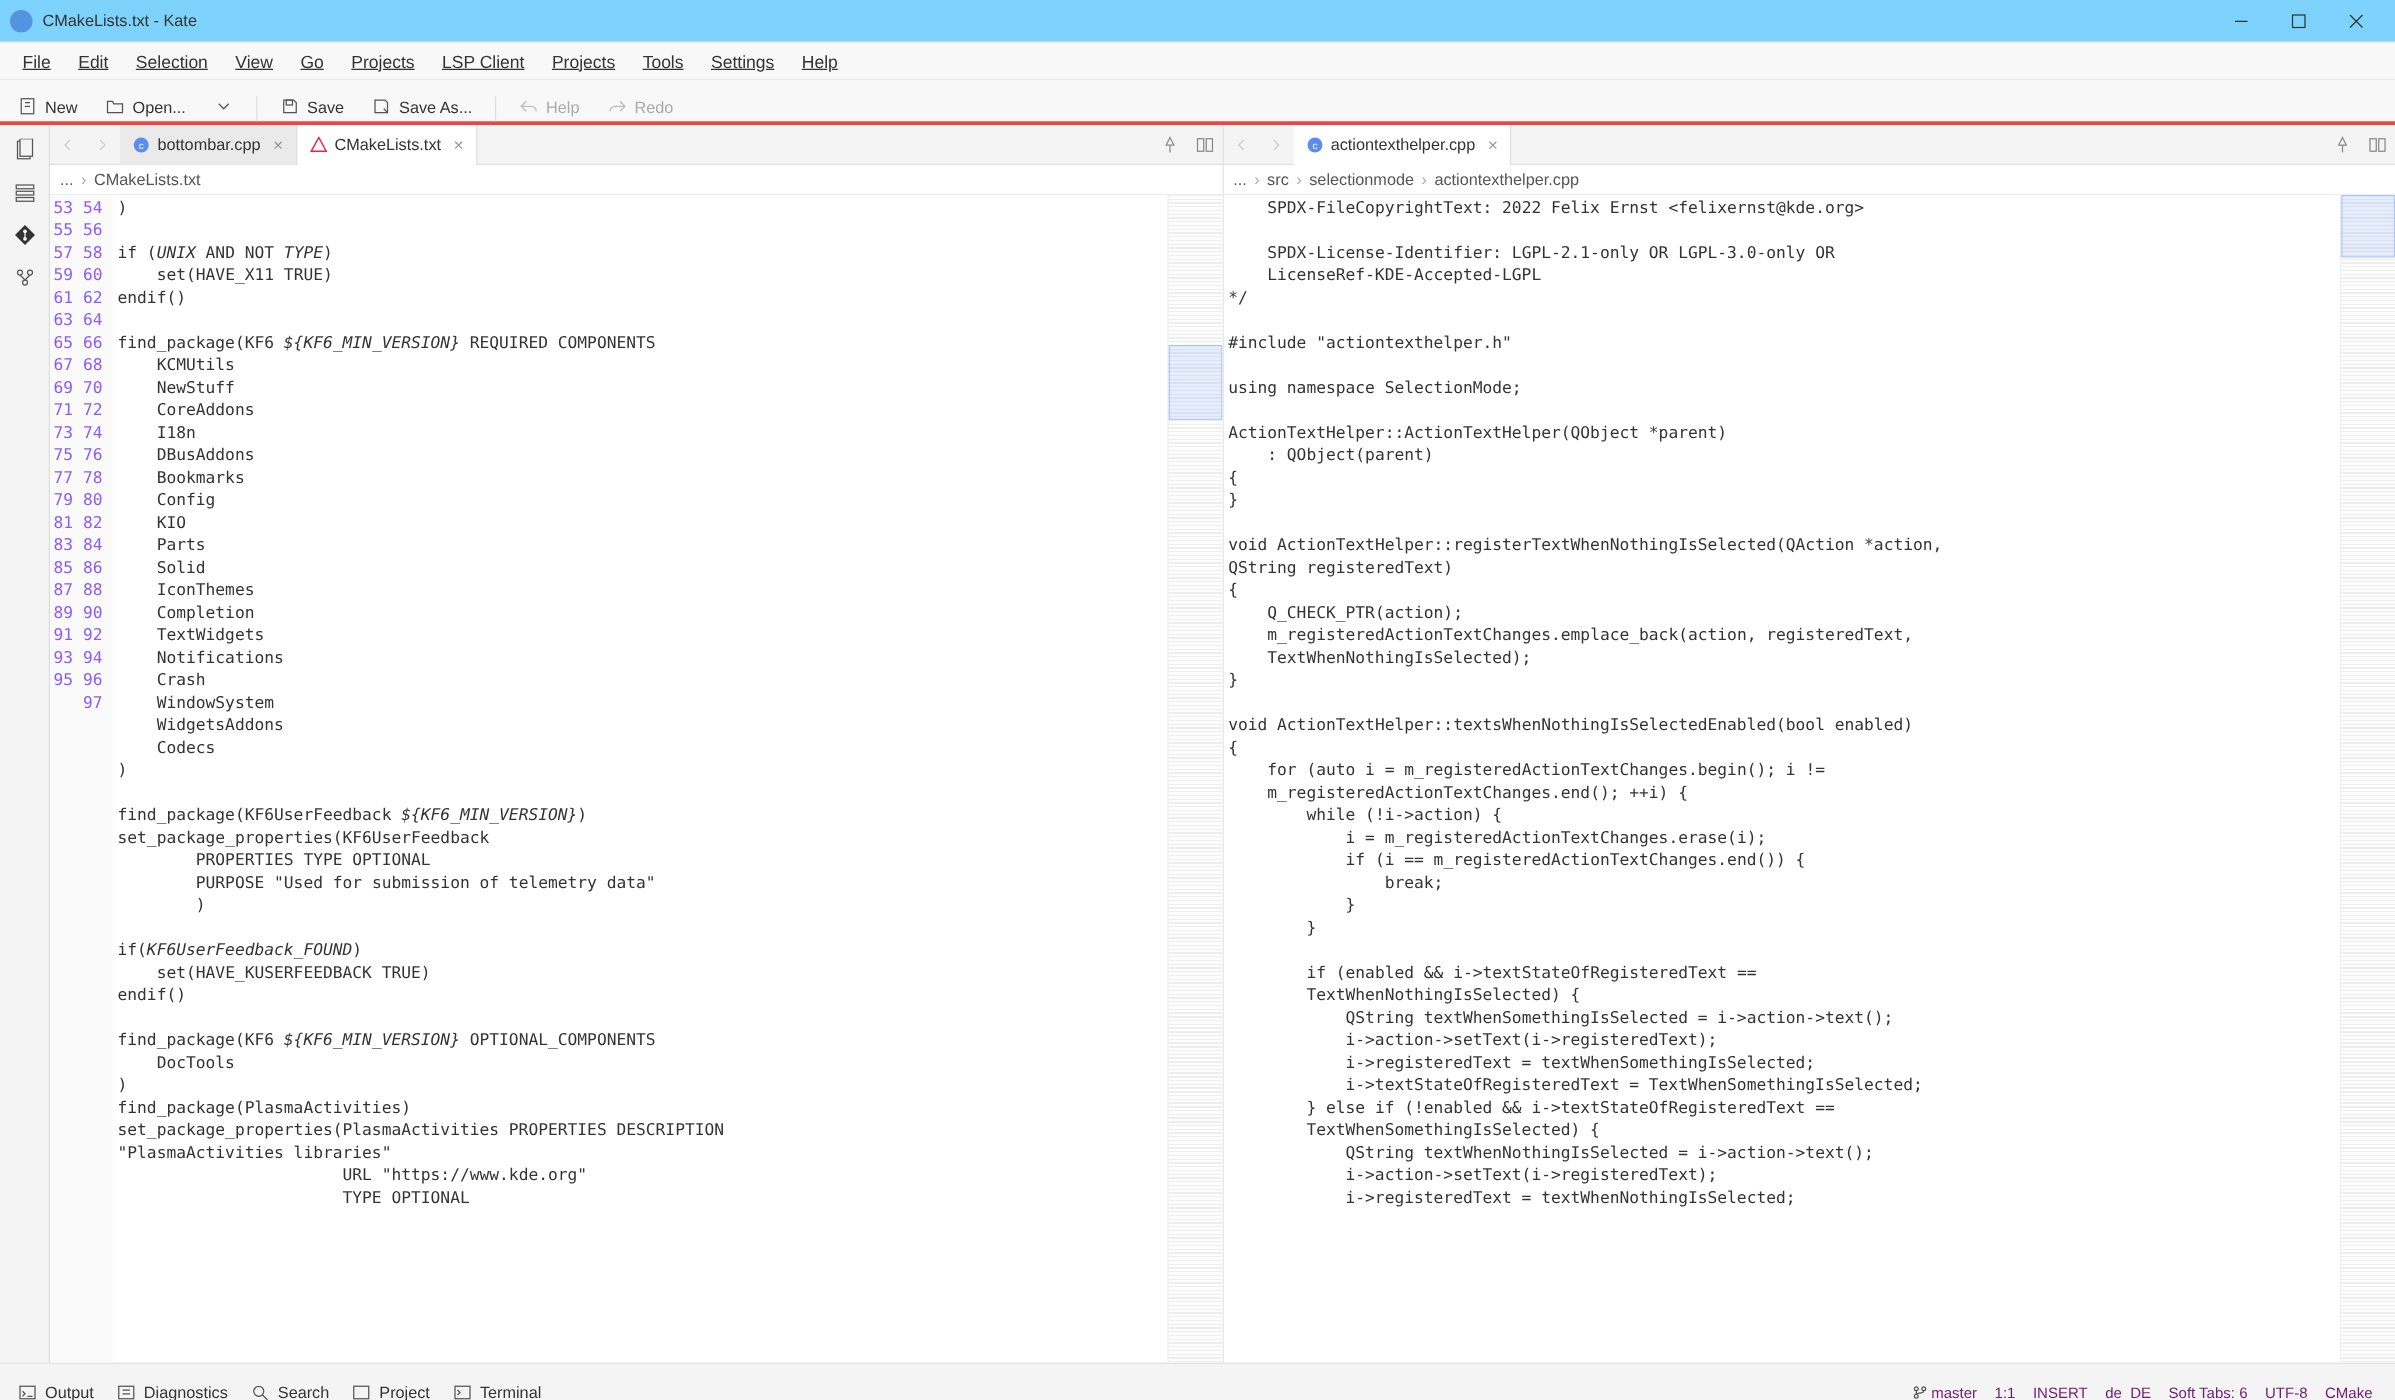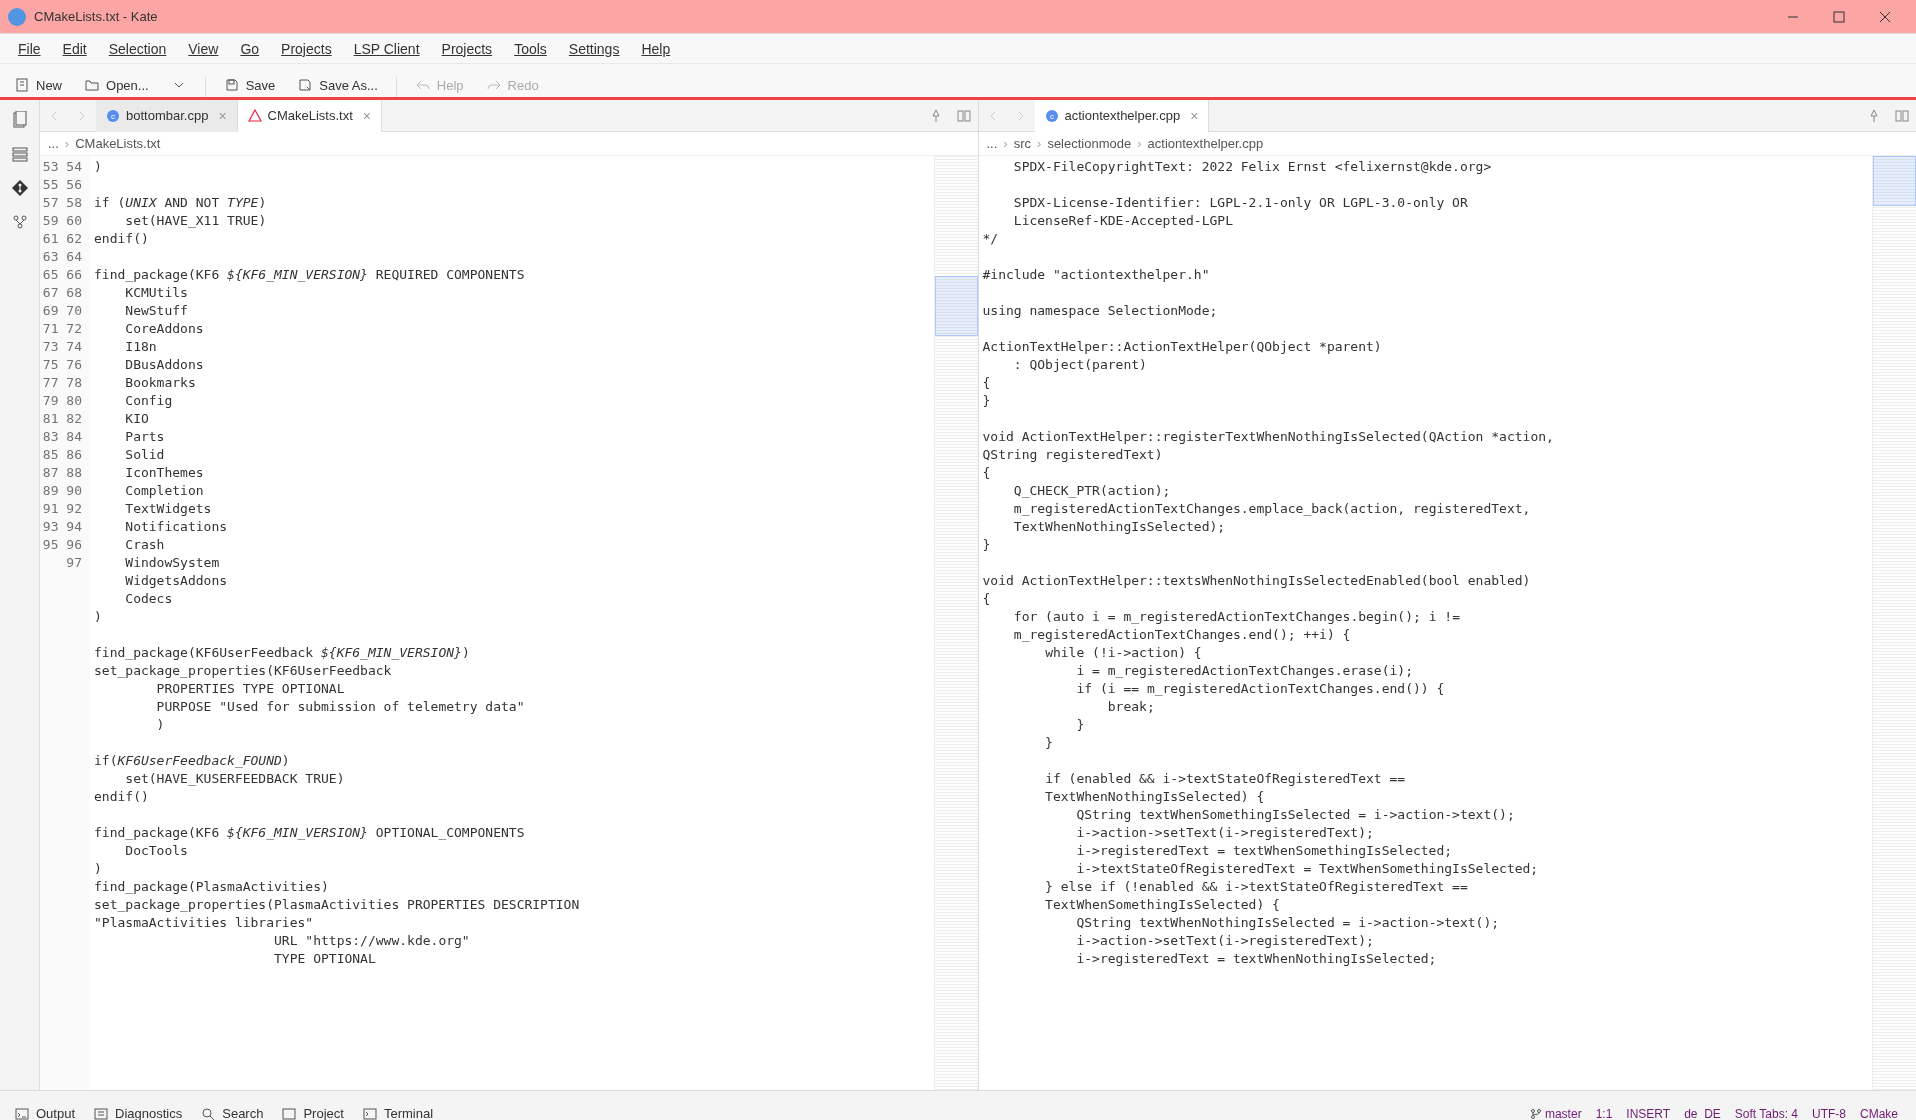--- a/index.html
+++ b/index.html
@@ -7,21 +7,21 @@
   font-family: "Segoe UI", -apple-system, sans-serif;
   font-size: 13px;
   background: #f0f0f0;
   color: #333;
   overflow: hidden;
   width: 1916px;
   height: 1120px;
 }
 .titlebar {
   height: 34px;
-  background: #fca5a5;
+  background: #7dd3fc;
   display: flex;
   align-items: center;
   padding: 0 8px;
   border-bottom: 1px solid #ddd;
 }
 .titlebar-icon {
   width: 18px; height: 18px;
   background: #5294e2;
   border-radius: 50%;
   margin-right: 8px;
@@ -138,21 +138,21 @@
   flex: 1;
   display: flex;
   overflow: hidden;
   background: #fff;
 }
 .gutter {
   width: 50px;
   background: #fafafa;
   text-align: right;
   padding: 2px 8px 2px 0;
-  color: #737373;
+  color: #8b5cf6;
   font-family: "Consolas", monospace;
   font-size: 13px;
   line-height: 18px;
   user-select: none;
 }
 .code {
   flex: 1;
   font-family: "Consolas", monospace;
   font-size: 13px;
   line-height: 18px;
@@ -644,17 +644,17 @@
           <circle cx="3" cy="3" r="1.5" fill="none" stroke="#555"></circle>
           <circle cx="3" cy="9" r="1.5" fill="none" stroke="#555"></circle>
           <circle cx="9" cy="3" r="1.5" fill="none" stroke="#555"></circle>
           <path d="M3 4.5v3M9 4.5c0 3-6 1-6 3" fill="none" stroke="#555"></path>
         </svg>
       <span>master</span>
     </span>
     <span>1:1</span>
     <span>INSERT</span>
     <span>de_DE</span>
-    <span>Soft Tabs: 4</span>
+    <span>Soft Tabs: 6</span>
     <span>UTF-8</span>
     <span>CMake</span>
   </div>
 </div>
 
 </body></html>

